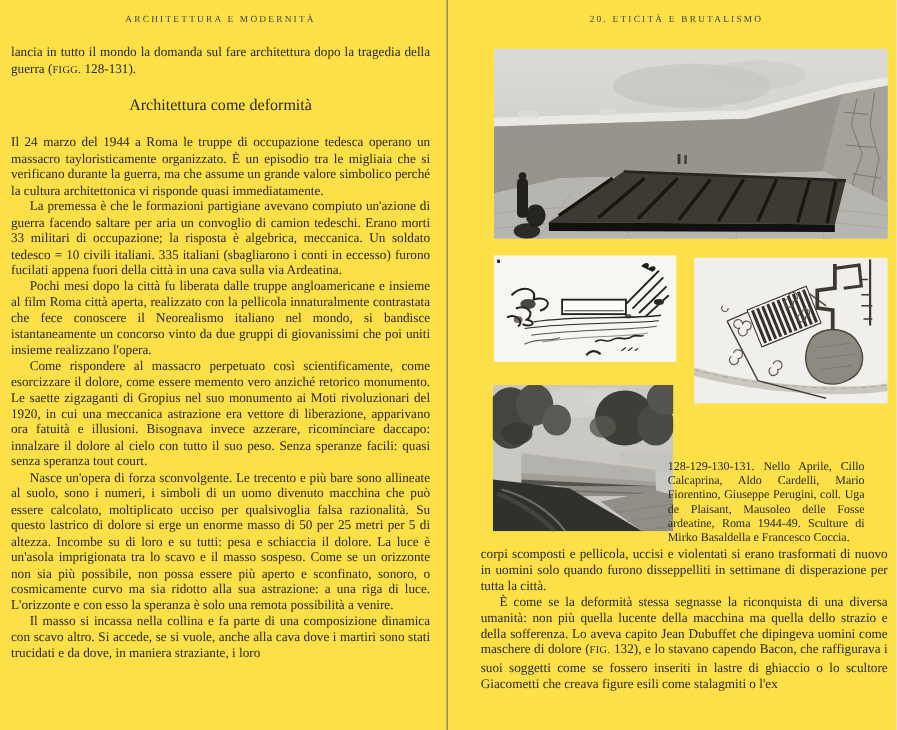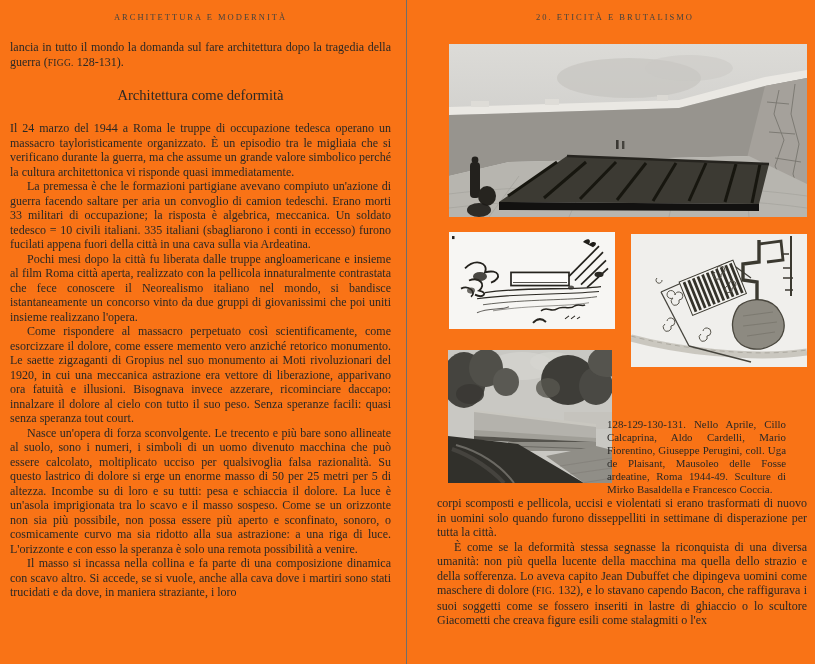--- a/index.html
+++ b/index.html
@@ -1,19 +1,19 @@
 <!DOCTYPE html>
 <html lang="it"><head>
 <meta charset="utf-8">
 <style>
   html,body{margin:0;padding:0;background:#e8e8e6;}
   .spread{
     position:relative;
     width:815px;height:664px;
-    background:#f97316;
+    background:#fde047;
     overflow:hidden;
     font-family:"Liberation Serif", serif;
     color:#2a2825;
   }
   .gutter{
     position:absolute;left:406px;top:0;width:1px;height:664px;
     background:#6e6e6c;
   }
   .running-head{
     position:absolute;top:12px;

